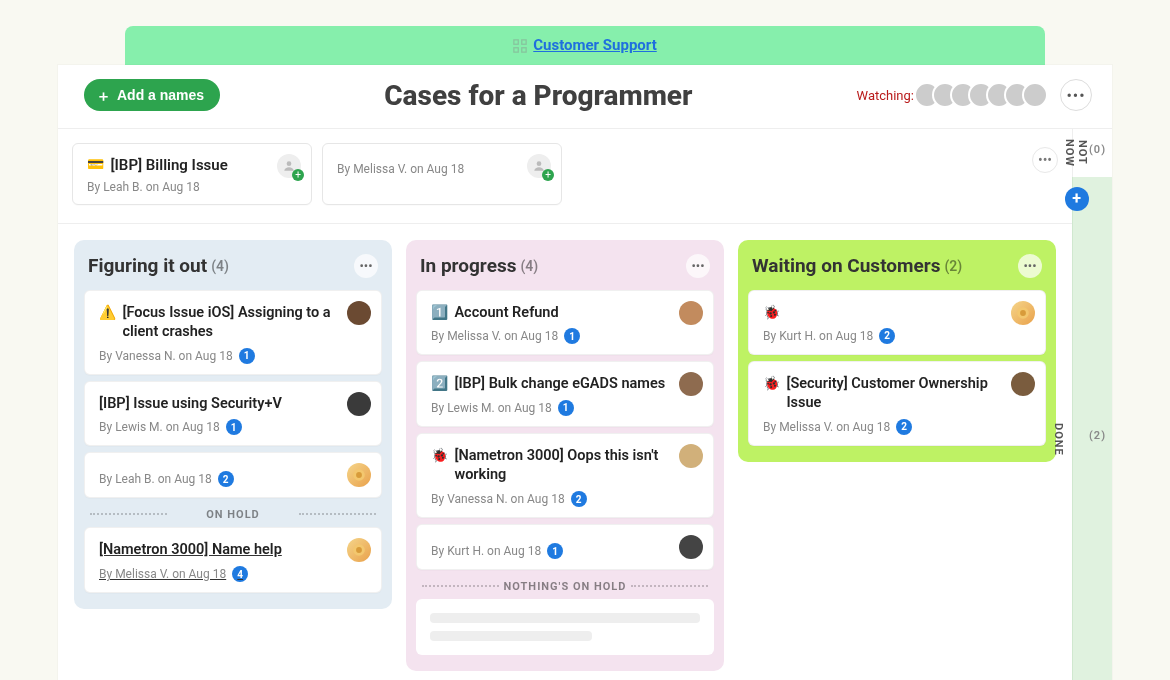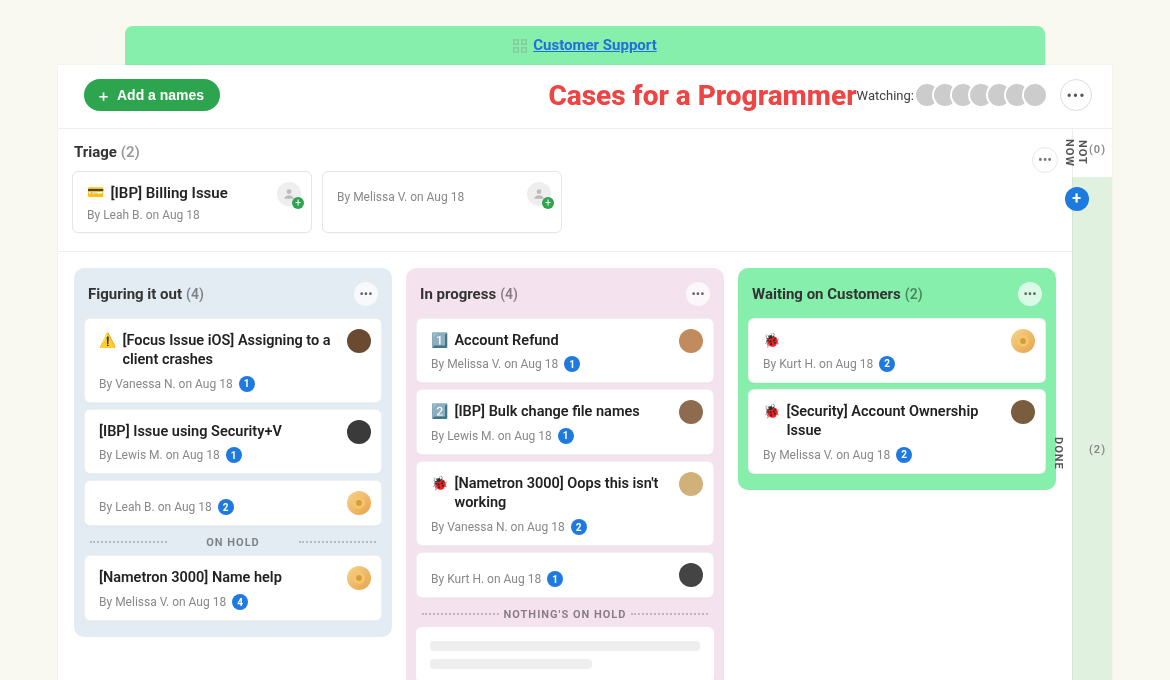--- a/index.html
+++ b/index.html
@@ -18,23 +18,23 @@
     background:#fff; margin: 0 auto; width:1054px; box-shadow:0 0 0 1px rgba(0,0,0,0.02); position:relative;
   }
   
   .header-row {
     display:flex; align-items:center; padding: 14px 20px 16px 26px; border-bottom:1px solid #eee; position:relative;
   }
   .add-card-btn {
     background:#2da44e; color:#fff; border:none; border-radius:22px; padding:8px 16px 8px 12px; font-weight:600; font-size:14px; cursor:pointer; display:flex; align-items:center; gap:6px;
   }
   .add-card-btn .plus { font-size:15px; line-height:1;}
-  .board-title { flex:1; text-align:right; font-size:28px; font-weight:800; color:#ef4444; }
+  .board-title { flex:1; text-align:center; font-size:28px; font-weight:800; color:#404040; }
   .watch-wrap { display:flex; align-items:center; gap:8px; }
-  .watch-label { font-size:13px; color:#404040; }
+  .watch-label { font-size:13px; color:#b91c1c; }
   .avatars-row { display:flex; }
   .avatars-row .av { width:26px; height:26px; border-radius:50%; border:2px solid #fff; margin-left:-8px; background:#ccc; display:flex; align-items:center; justify-content:center; font-size:10px; color:#fff; font-weight:700;}
   .more-btn { width:32px; height:32px; border-radius:50%; border:1px solid #ddd; background:#fff; margin-left:12px; display:flex; align-items:center; justify-content:center; cursor:pointer; font-size:16px; color:#555; letter-spacing:1px;}
   
   .columns-area { display:flex; }
   .main-columns { flex:1; }
   .side-rails { width:40px; display:flex; flex-direction:column; }
   .rail { flex:0; writing-mode:vertical-rl; text-orientation:mixed; text-align:center; padding:10px 6px; font-size:11px; font-weight:700; color:#555; letter-spacing:1px; position:relative;}
   .rail.notnow { background:#fff; border-left:1px solid #eee; height:200px;}
   .rail.done { background:#e0f2df; border-left:1px solid #d0e8cf; flex:1; min-height:400px;}
@@ -58,23 +58,23 @@
   .card .avatar-slot.empty { background:#eee; color:#bbb; font-size:14px;}
   .card .avatar-slot.empty::after { content:"+"; position:absolute; bottom:-3px; right:-3px; width:12px; height:12px; border-radius:50%; background:#2da44e; color:#fff; font-size:10px; display:flex; align-items:center; justify-content:center;}
   .card .avatar-slot.badge-av { background:linear-gradient(135deg,#f5d58a,#e9a14b); }
   
   .triage-more { width:26px; height:26px; border-radius:50%; border:1px solid #e8e8e8; background:#fff; display:flex; align-items:center; justify-content:center; color:#777; font-size:14px; margin-top:4px; cursor:pointer;}
   
   .lower-columns { display:flex; gap:14px; padding:16px 16px 30px 16px; align-items:flex-start;}
   .col { border-radius:10px; padding:14px 10px 16px; position:relative; flex:1; }
   .col.figuring { background:#e3ecf3; }
   .col.progress { background:#f4e3ef; }
-  .col.waiting { background:#86efac; }
+  .col.waiting { background:#bef264; }
   .col-header { display:flex; align-items:center; margin:0 4px 12px 4px;}
-  .col-header .name { font-weight:700; font-size:15px;}
+  .col-header .name { font-weight:700; font-size:19px;}
   .col-header .count { color:rgba(0,0,0,0.45); font-weight:600; margin-left:4px;}
   .col-header .col-more { margin-left:auto; width:24px; height:24px; border-radius:50%; background:rgba(255,255,255,0.7); display:flex; align-items:center; justify-content:center; color:#666; font-size:13px; cursor:pointer;}
   
   .col .stack { display:flex; flex-direction:column; gap:6px; }
   .col .card { min-width:0; width:100%; border:1px solid rgba(0,0,0,0.06);}
   .col .card .title-line { font-size:14.5px; font-weight:600; line-height:1.35;}
   
   .divider {
     text-align:center; font-size:11px; font-weight:700; color:rgba(0,0,0,0.45); letter-spacing:1px; padding:10px 0 6px; position:relative;
   }
@@ -129,24 +129,20 @@
       </div>
     </div>
     <div class="more-btn">•••</div>
   </div>
 
   <div class="columns-area">
     <div class="main-columns">
 
       <div class="triage-section">
         <div class="triage-left">
-          <div class="triage-title">
-            <span>Triage</span>
-            <span class="count">(2)</span>
-          </div>
           <div class="triage-cards" id="triage-cards">
               <div class="card">
                 <div class="title-line">
                   <span class="emoji">💳</span>
                   <span>[IBP] Billing Issue</span>
                 </div>
                 <div class="meta">
                   <span>By Leah B. on Aug 18</span>
                 </div>
                 <div class="avatar-slot empty">
@@ -210,21 +206,21 @@
                 <div class="avatar-slot badge-av">
                   <svg width="14" height="14" viewBox="0 0 24 24">
                     <circle cx="12" cy="12" r="10" fill="#f3c76e"></circle>
                     <circle cx="12" cy="12" r="5" fill="#d89b3a"></circle>
                   </svg>
                 </div>
               </div>
             </div>
           <div class="divider">ON HOLD</div>
           <div class="stack" id="figuring-hold-cards">
-              <div class="card" style="min-width: 0px;">
+              <div class="card" style="min-width: 0px; text-decoration: underline;">
                 <div class="title-line">
                   <span>[Nametron 3000] Name help</span>
                 </div>
                 <div class="meta">
                   <span>By Melissa V. on Aug 18</span>
                   <span class="badge">4</span>
                 </div>
                 <div class="avatar-slot badge-av">
                   <svg width="14" height="14" viewBox="0 0 24 24">
                     <circle cx="12" cy="12" r="10" fill="#f3c76e"></circle>
@@ -249,21 +245,21 @@
                 </div>
                 <div class="meta">
                   <span>By Melissa V. on Aug 18</span>
                   <span class="badge">1</span>
                 </div>
                 <div class="avatar-slot" style="background: rgb(194, 139, 94);"></div>
               </div>
               <div class="card" style="min-width: 0px;">
                 <div class="title-line">
                   <span class="emoji">2️⃣</span>
-                  <span>[IBP] Bulk change file names</span>
+                  <span>[IBP] Bulk change eGADS names</span>
                 </div>
                 <div class="meta">
                   <span>By Lewis M. on Aug 18</span>
                   <span class="badge">1</span>
                 </div>
                 <div class="avatar-slot" style="background: rgb(142, 107, 79);"></div>
               </div>
               <div class="card" style="min-width: 0px;">
                 <div class="title-line">
                   <span class="emoji">🐞</span>
@@ -308,21 +304,21 @@
                 <div class="avatar-slot badge-av">
                   <svg width="14" height="14" viewBox="0 0 24 24">
                     <circle cx="12" cy="12" r="10" fill="#f3c76e"></circle>
                     <circle cx="12" cy="12" r="5" fill="#d89b3a"></circle>
                   </svg>
                 </div>
               </div>
               <div class="card" style="min-width: 0px;">
                 <div class="title-line">
                   <span class="emoji">🐞</span>
-                  <span>[Security] Account Ownership Issue</span>
+                  <span>[Security] Customer Ownership Issue</span>
                 </div>
                 <div class="meta">
                   <span>By Melissa V. on Aug 18</span>
                   <span class="badge">2</span>
                 </div>
                 <div class="avatar-slot" style="background: rgb(122, 92, 62);"></div>
               </div>
             </div>
         </div>
 

